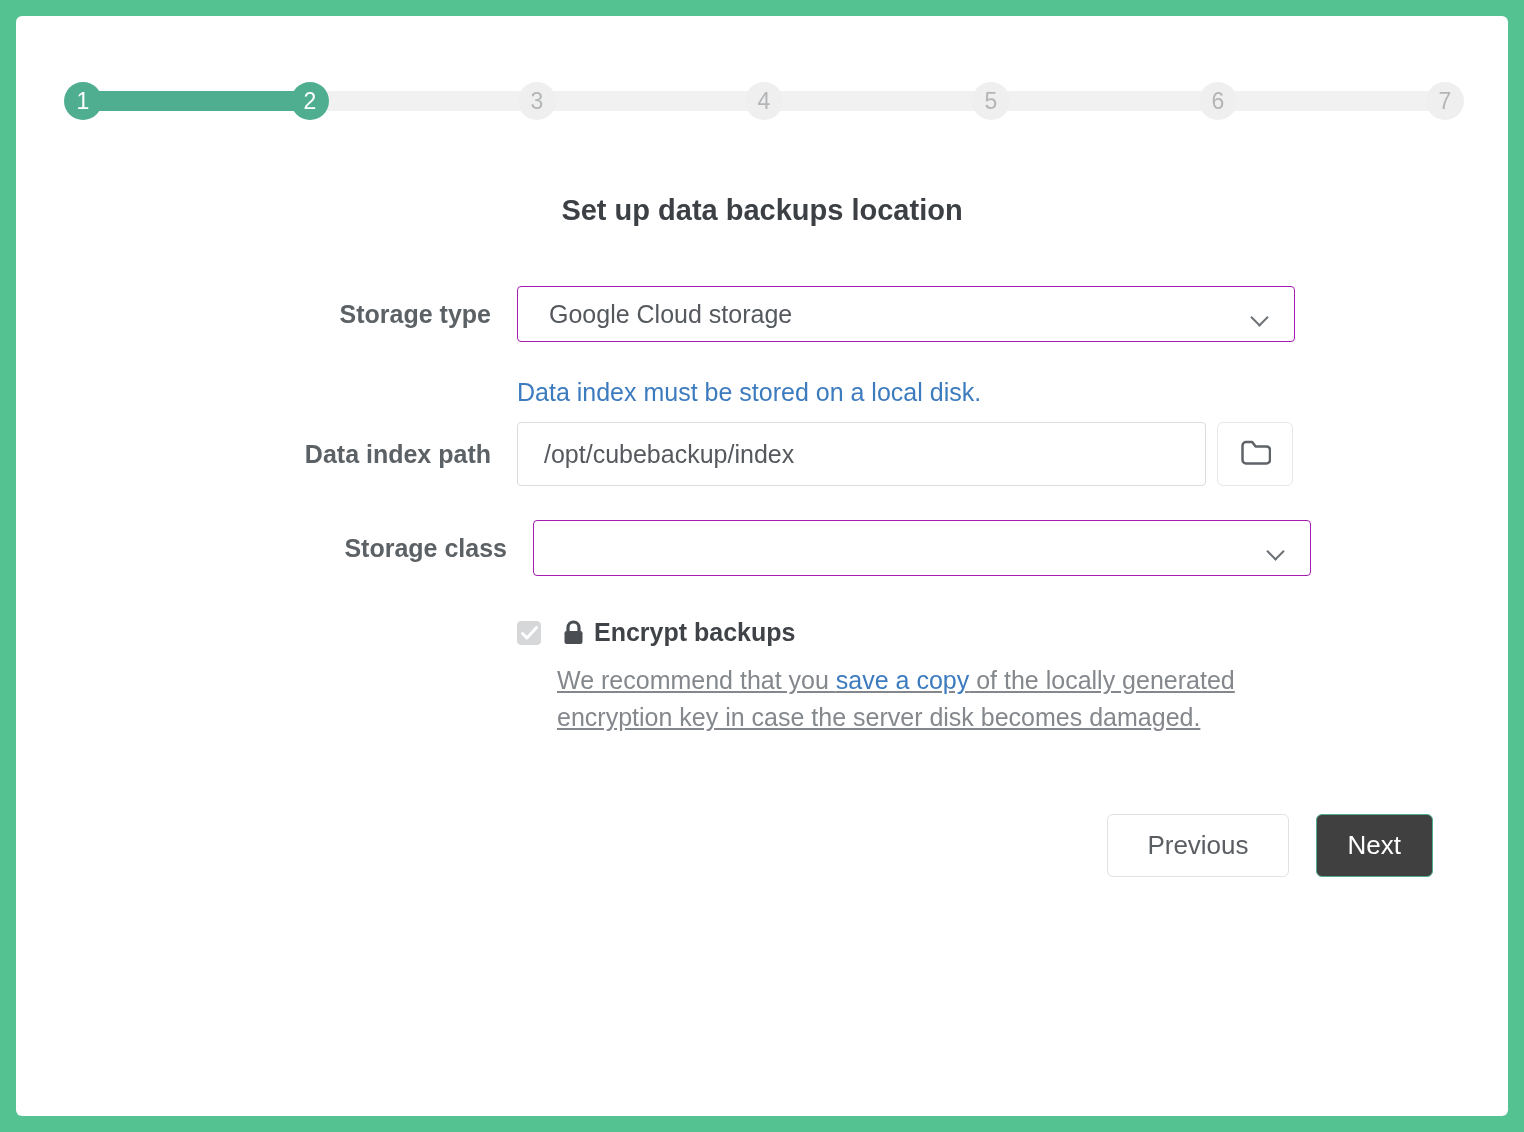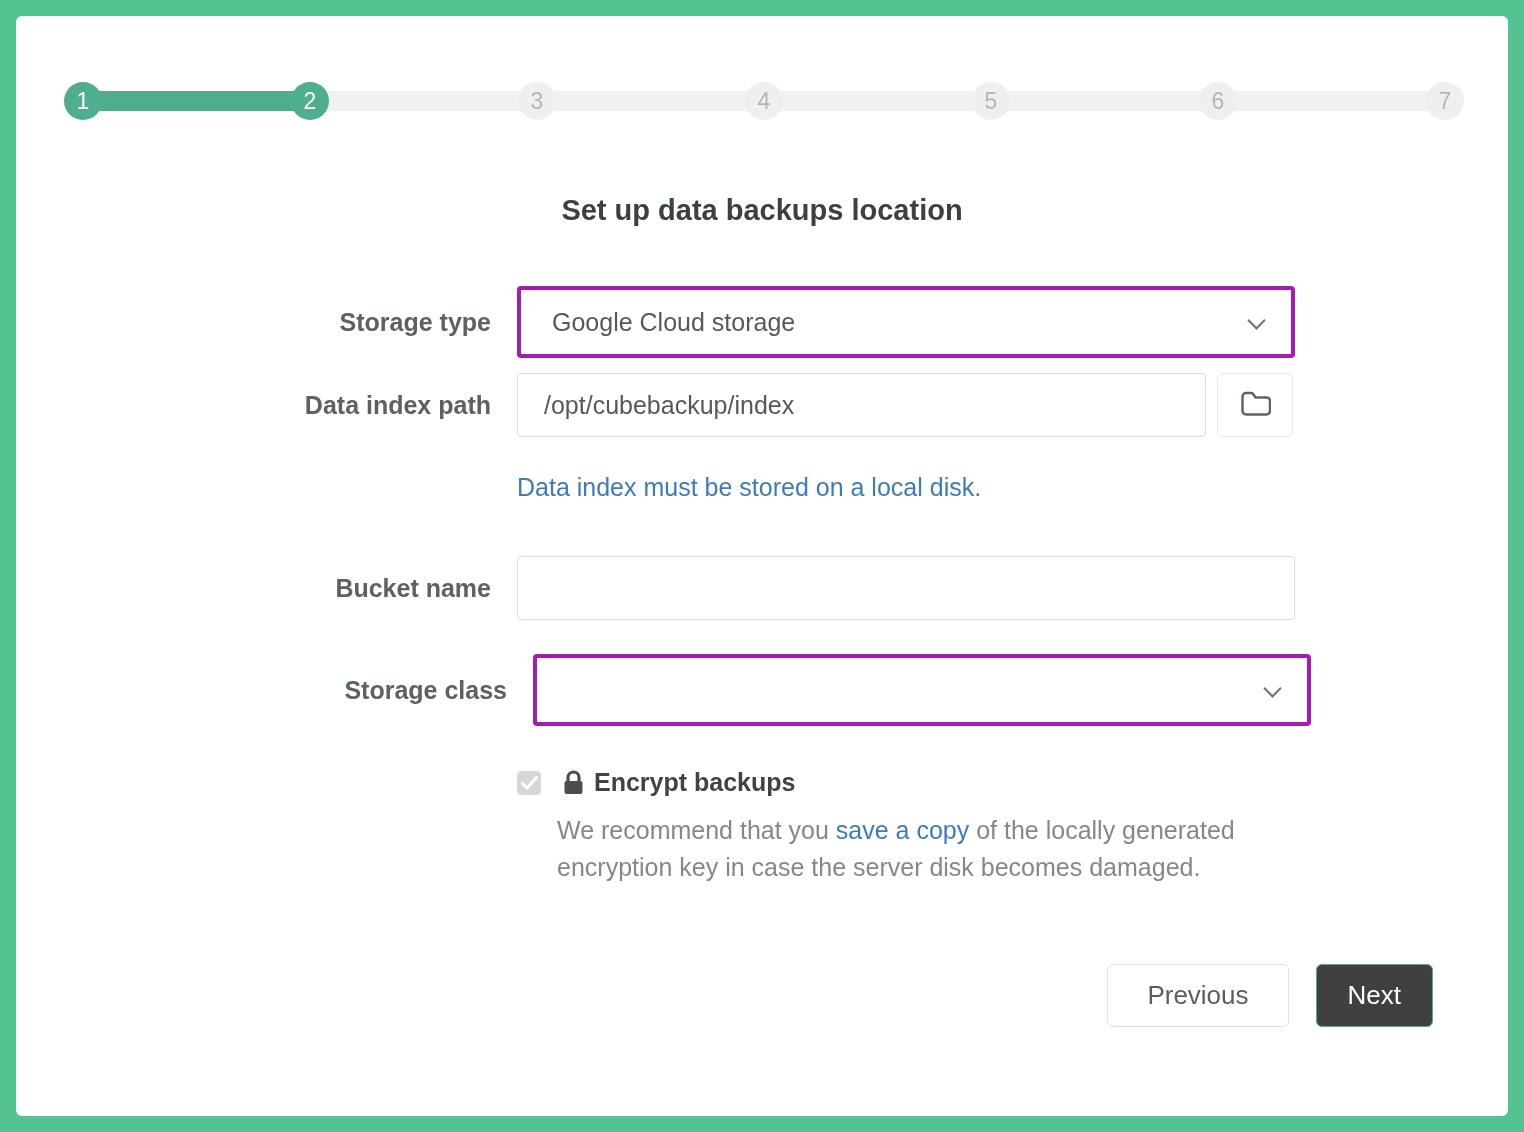--- a/index.html
+++ b/index.html
@@ -65,22 +65,22 @@
     align-items: center;
   }
   .form-label {
     text-align: right;
     font-size: 25px;
     font-weight: 700;
     color: #5c6165;
   }
   .select-box {
     position: relative;
-    height: 72px;
-    border: 4px solid #a21caf;
+    height: 56px;
+    border: 1px solid #a21caf;
     border-radius: 4px;
     background: #fff;
     display: flex; align-items: center;
     padding: 0 64px 0 31px;
     font-size: 25px;
     color: #55595e;
     cursor: pointer;
   }
   .chevron {
     position: absolute;
@@ -155,20 +155,21 @@
     font-weight: 700;
     color: #3f4347;
   }
   .row-desc { margin-top: 15px; align-items: start; }
   .desc-text {
     padding-left: 40px;
     max-width: 790px;
     font-size: 25px;
     line-height: 37px;
     color: #84888c;
+    text-decoration: underline;
   }
   .desc-link { color: #3d7bbf; cursor: pointer; }
 
   
   .footer {
     margin-top: 78px;
     display: flex;
     justify-content: flex-end;
     gap: 27px;
     padding-right: 75px;
@@ -219,46 +220,42 @@
   <div class="page-title">Set up data backups location</div>
 
   <div class="form">
 
     <div class="form-row">
       <div class="form-label">Storage type</div>
       <div class="select-box">
         <span>Google Cloud storage</span>
         <span class="chevron"></span>
       </div>
+    </div>
+
+    <div class="form-row row-note">
+      <div class="form-label"></div>
+      <div class="note-text">Data index must be stored on a local disk.</div>
     </div>
 
     <div class="form-row row-path">
       <div class="form-label">Data index path</div>
       <div class="path-field">
         <input class="text-input" type="text" value="/opt/cubebackup/index" style="">
         <button class="browse-btn">
           <span>
             <svg width="31" height="27" viewBox="0 0 31 27">
               <path d="M2.5 6.5 a3.5 3.5 0 0 1 3.5 -3.5 h6.2 l3.4 4.4 h10.9 a3.5 3.5 0 0 1 3.5 3.5 v10.1 a3.5 3.5 0 0 1 -3.5 3.5 H6 a3.5 3.5 0 0 1 -3.5 -3.5 Z" fill="none" stroke="#5f6368" stroke-width="2.5" stroke-linejoin="round"></path>
             </svg>
           </span>
         </button>
       </div>
     </div>
 
-    <div class="form-row row-note">
-      <div class="form-label"></div>
-      <div class="note-text">Data index must be stored on a local disk.</div>
-    </div>
-
-
-    <div class="form-row row-bucket">
-      <div class="form-label">Bucket name</div>
-      <input class="text-input" type="text" value="" style="">
-    </div>
+
 
     <div class="form-row row-class">
       <div class="form-label">Storage class</div>
       <div class="select-box">
         <span class="chevron"></span>
       </div>
     </div>
 
     <div class="form-row row-encrypt">
       <div class="form-label"></div>

